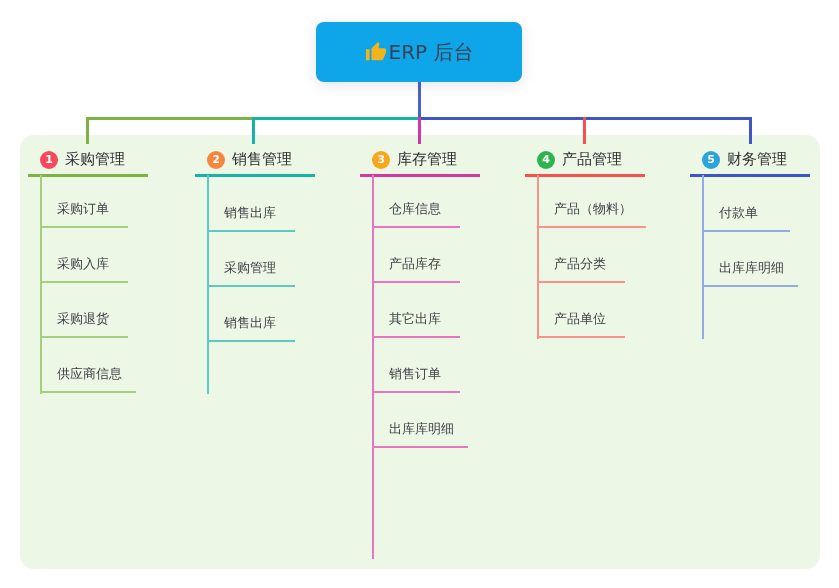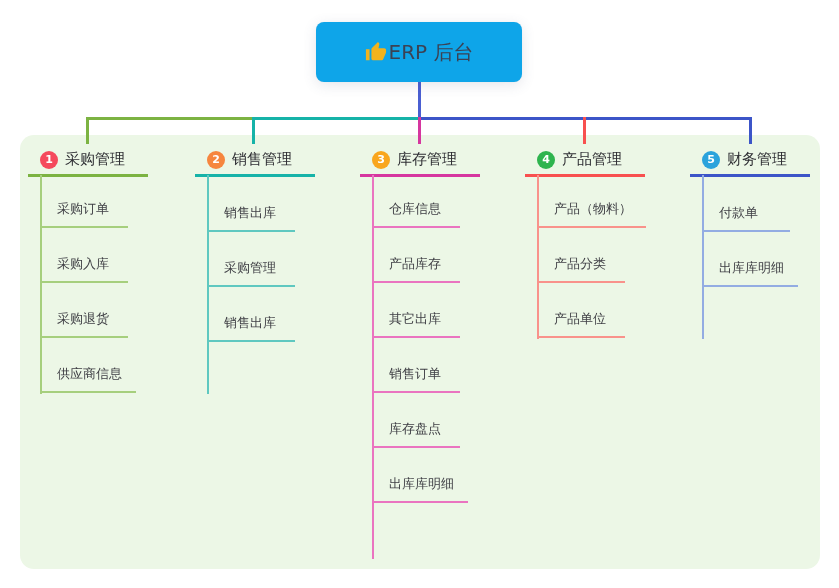--- a/index.html
+++ b/index.html
@@ -116,23 +116,20 @@
           <div class="child" style="border-bottom-color: rgb(234, 116, 192);">
             <span class="child-label">产品库存</span>
           </div>
           <div class="child" style="border-bottom-color: rgb(234, 116, 192);">
             <span class="child-label">其它出库</span>
           </div>
           <div class="child" style="border-bottom-color: rgb(234, 116, 192);">
             <span class="child-label">销售订单</span>
           </div>
           <div class="child" style="border-bottom-color: rgb(234, 116, 192);">
-            <span class="child-label">库存盘点</span>
-          </div>
-          <div class="child" style="border-bottom-color: rgb(234, 116, 192);">
             <span class="child-label">出库库明细</span>
           </div>
         </div>
       </div>
       <div class="branch" style="left: 525px;">
         <div class="branch-header" style="border-bottom-color: rgb(248, 80, 79);">
           <span class="badge" style="background: rgb(46, 180, 78);">4</span>
           <span class="branch-label">产品管理</span>
         </div>
         <div class="spine" style="background: rgb(249, 146, 139); height: 164px;"></div>

